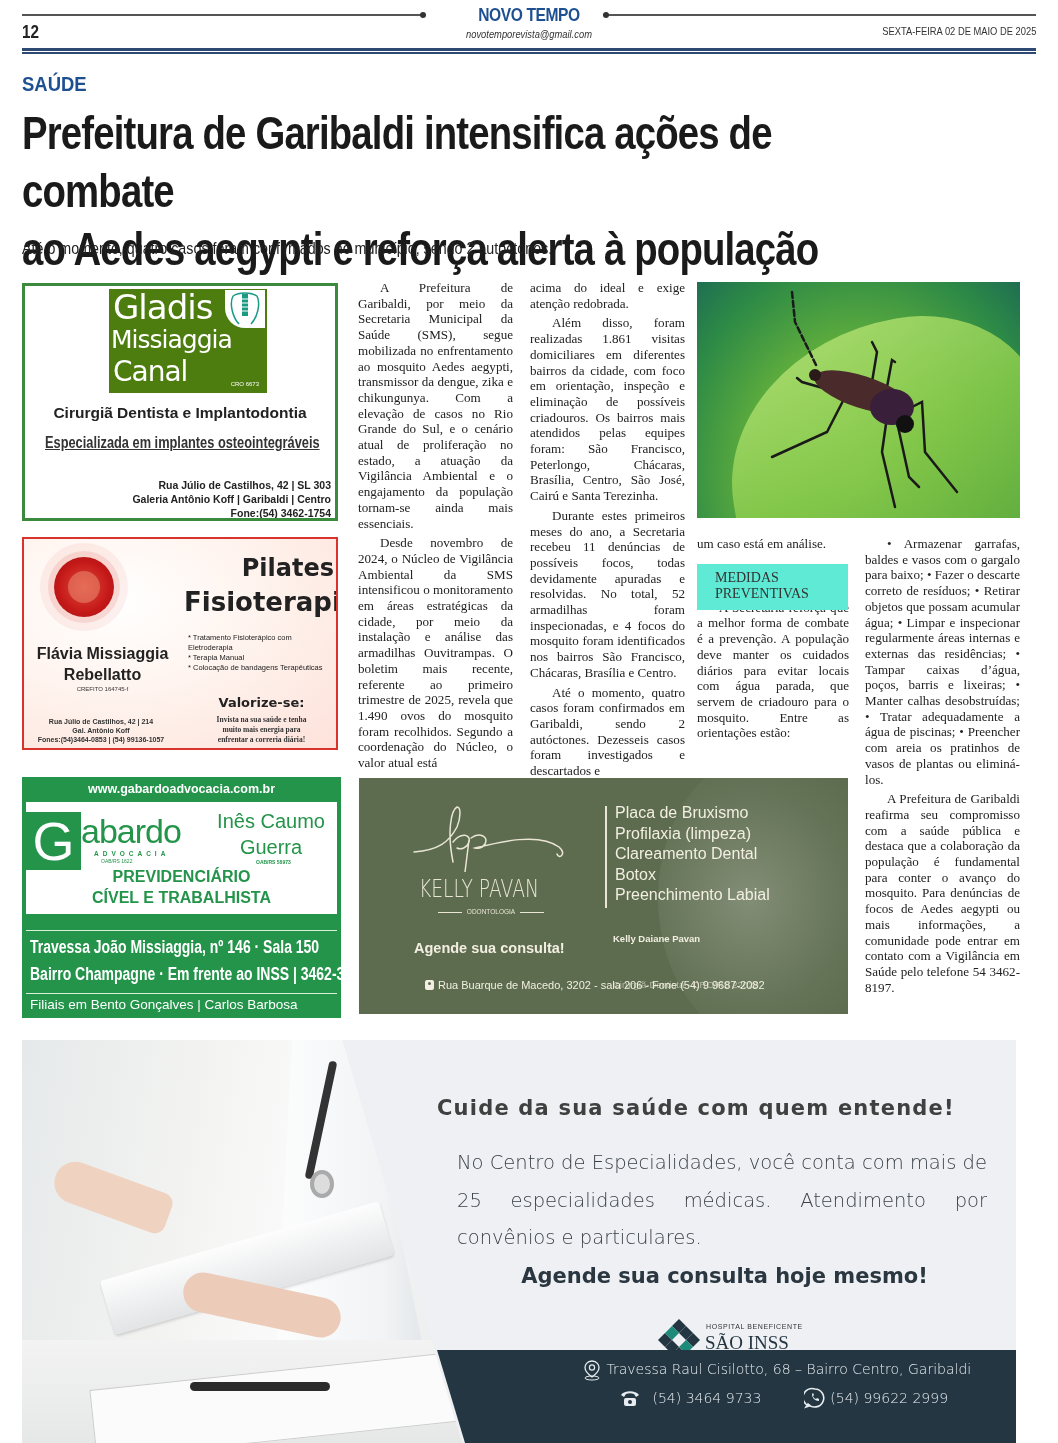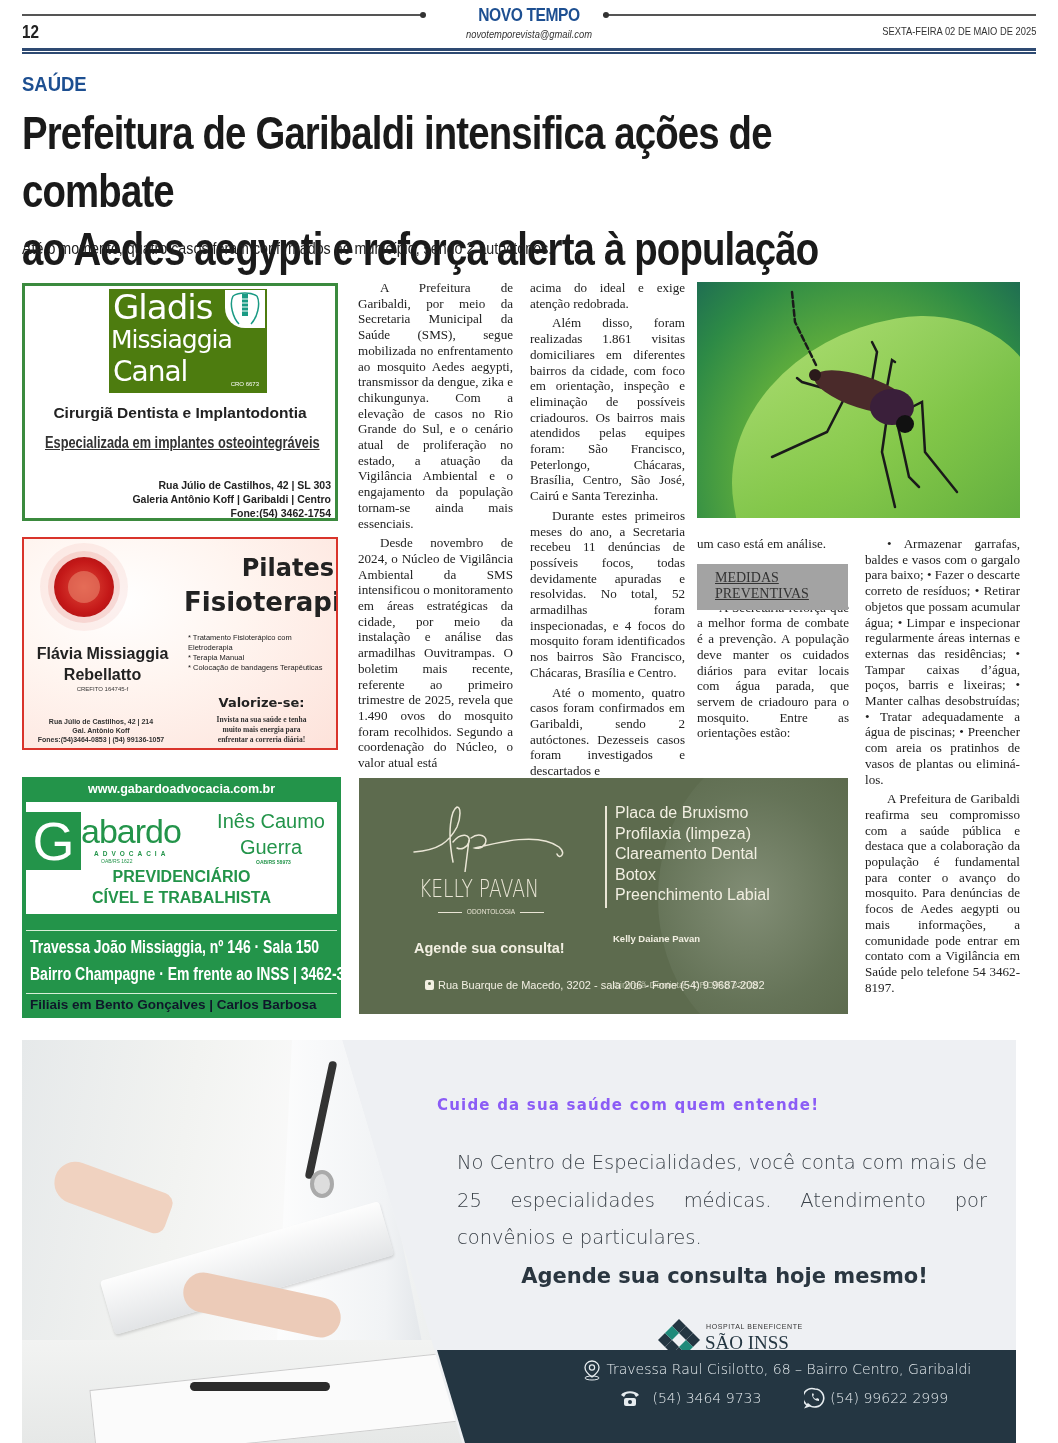--- a/index.html
+++ b/index.html
@@ -53,37 +53,37 @@
   .gab-G { position: absolute; left: 0; top: 10px; width: 55px; height: 58px; background: #23944a; color: #fff; font-size: 54px; line-height: 58px; text-align: center; }
   .gab-abardo { position: absolute; left: 55px; top: 10px; font-size: 34px; color: #23944a; letter-spacing: -1px; line-height: 38px; }
   .gab-adv { position: absolute; left: 68px; top: 48px; font-size: 6.5px; letter-spacing: 4px; color: #23944a; font-weight: bold; }
   .gab-oab1 { position: absolute; left: 75px; top: 56px; font-size: 5px; color: #23944a; }
   .gab-ines { position: absolute; left: 180px; top: 6px; width: 130px; text-align: center; font-size: 20px; line-height: 26px; color: #23944a; }
   .gab-oab2 { position: absolute; left: 230px; top: 57px; font-size: 5px; color: #23944a; font-weight: bold; }
   .gab-prev { position: absolute; left: 0; top: 64px; width: 100%; text-align: center; font-size: 16px; line-height: 21px; font-weight: bold; color: #23944a; }
   .gab-sep1 { position: absolute; left: 4px; right: 4px; top: 153px; height: 1px; background: #d8efd8; }
   .gab-addr { position: absolute; left: 8px; top: 157px; width: 302px; color: #fff; font-size: 17.5px; font-weight: bold; line-height: 27px; transform: scaleX(0.8); transform-origin: left; white-space: nowrap; width: 380px; }
   .gab-sep2 { position: absolute; left: 4px; right: 4px; top: 216px; height: 1px; background: #d8efd8; }
-  .gab-fil { position: absolute; left: 8px; top: 220px; color: #0f172a; font-size: 13.5px; font-weight: bold; }
+  .gab-fil { position: absolute; left: 8px; top: 220px; color: #ffffff; font-size: 13.5px; font-weight: normal; }
 
   
   .col { position: absolute; font-family: "Liberation Serif", serif; font-size: 13.1px; line-height: 15.7px; color: #222; text-align: justify; hyphens: manual; }
   .col p { text-indent: 22px; }
   .col p + p { margin-top: 4px; }
   .col1 { left: 358px; top: 280px; width: 155px; }
   .col2 { left: 530px; top: 280px; width: 155px; }
   .col3 { left: 697px; top: 536px; width: 152px; }
   .col4 { left: 865px; top: 536px; width: 155px; }
   .col p.noind { text-indent: 0; }
 
   .photo { position: absolute; left: 697px; top: 282px; width: 323px; height: 236px; overflow: hidden; background: radial-gradient(ellipse at 50% 80%, #9fd35a 0%, #6ab53a 40%, #2d8a46 80%, #1f6e52 100%); }
   .photo .leaf { position: absolute; left: 30px; top: 40px; width: 320px; height: 260px; border-radius: 60% 40% 0 0; background: linear-gradient(160deg, #b8e47a 0%, #84c84a 50%, #5aa83a 100%); transform: rotate(-10deg); opacity: 0.9; }
   .photo svg { position: absolute; left: 0; top: 0; }
 
-  .medidas-box { position: absolute; left: 697px; top: 564px; width: 151px; height: 46px; background: #a3a3a3; padding: 6px 0 0 18px; font-family: "Liberation Serif", serif; font-size: 14px; line-height: 16px; color: #333; text-decoration: underline; }
+  .medidas-box { position: absolute; left: 697px; top: 564px; width: 151px; height: 46px; background: #5eead4; padding: 6px 0 0 18px; font-family: "Liberation Serif", serif; font-size: 14px; line-height: 16px; color: #333; }
 
   
   .ad-kelly { left: 359px; top: 778px; width: 489px; height: 236px; background: #5d6b4e; }
   .kelly-face { position: absolute; right: -40px; top: -30px; width: 230px; height: 300px; border-radius: 50%; background: radial-gradient(ellipse at 40% 50%, rgba(160,170,150,0.55) 0%, rgba(120,135,110,0.3) 50%, rgba(93,107,78,0) 75%); }
   .kelly-mono { position: absolute; left: 50px; top: 24px; }
   .kelly-name { position: absolute; left: 60px; top: 97px; font-family: "DejaVu Sans", sans-serif; font-weight: 200; font-size: 24px; letter-spacing: 0px; color: #eae6d6; transform: scaleX(0.78); transform-origin: left; white-space: nowrap; }
   .kelly-odo { position: absolute; left: 68px; top: 130px; width: 128px; text-align: center; font-size: 6.5px; color: #eae6d6; }
   .kelly-odo::before, .kelly-odo::after { content: ""; display: inline-block; width: 24px; height: 1px; background: #eae6d6; vertical-align: middle; margin: 0 5px; }
   .kelly-vbar { position: absolute; left: 246px; top: 28px; width: 2px; height: 102px; background: #eae6d6; }
   .kelly-serv { position: absolute; left: 256px; top: 25px; font-size: 16px; line-height: 20.5px; color: #f2efe2; }
@@ -100,21 +100,21 @@
   .hosp-photo .coat { position: absolute; left: 230px; top: 0; width: 190px; height: 403px; background: linear-gradient(90deg, #ffffff 0%, #f1f3f5 70%, #dde1e5 100%); clip-path: polygon(40px 0, 110px 0, 190px 403px, 20px 403px); }
   .hosp-photo .desk { position: absolute; left: 0; top: 300px; width: 440px; height: 103px; background: linear-gradient(180deg, #f2f3f2 0%, #e6e8e7 100%); }
   .hosp-photo .tablet { position: absolute; left: 80px; top: 200px; width: 290px; height: 56px; background: linear-gradient(180deg, #fdfdfd 0%, #e2e4e6 100%); transform: rotate(-16deg); border-radius: 4px; box-shadow: 0 2px 3px rgba(0,0,0,0.15); }
   .hosp-photo .hand1 { position: absolute; left: 30px; top: 135px; width: 120px; height: 42px; border-radius: 40px 20px 20px 40px; background: #f0d2c0; transform: rotate(20deg); }
   .hosp-photo .hand2 { position: absolute; left: 160px; top: 245px; width: 160px; height: 40px; border-radius: 30px; background: #eccbb8; transform: rotate(12deg); }
   .hosp-photo .clip { position: absolute; left: 70px; top: 330px; width: 380px; height: 70px; background: #fbfbfb; transform: rotate(-6deg); border: 1px solid #ccc; }
   .hosp-photo .pen { position: absolute; left: 168px; top: 342px; width: 140px; height: 9px; background: #2b2b2b; border-radius: 5px; }
   .hosp-photo .steth { position: absolute; left: 295px; top: 20px; width: 8px; height: 120px; background: #333; border-radius: 4px; transform: rotate(12deg); }
   .hosp-photo .steth2 { position: absolute; left: 288px; top: 130px; width: 24px; height: 28px; border-radius: 50%; border: 4px solid #aaa; background: #ddd; }
   .hosp-dark { position: absolute; left: 415px; top: 310px; width: 579px; height: 93px; background: #243642; clip-path: polygon(0 0, 579px 0, 579px 93px, 28px 93px); }
-  .hosp-h1 { position: absolute; left: 415px; top: 56px; font-family: "DejaVu Sans", sans-serif; font-weight: bold; font-size: 15px; color: #8b5cf6; letter-spacing: 1.2px; white-space: nowrap; }
+  .hosp-h1 { position: absolute; left: 415px; top: 56px; font-family: "DejaVu Sans", sans-serif; font-weight: bold; font-size: 21px; color: #404040; letter-spacing: 1.2px; white-space: nowrap; }
   .hosp-body { position: absolute; left: 435px; top: 104px; width: 530px; font-family: "DejaVu Sans", sans-serif; font-size: 19.5px; line-height: 37.5px; color: #3a4148; text-align: justify; font-weight: 300; }
   .hosp-cta { position: absolute; left: 415px; top: 224px; width: 575px; text-align: center; font-family: "DejaVu Sans", sans-serif; font-weight: bold; font-size: 21px; color: #2a3640; }
   .hosp-logo { position: absolute; left: 636px; top: 275px; width: 150px; height: 48px; }
   .hosp-logo .mark { position: absolute; left: 0; top: 4px; width: 42px; height: 42px; }
   .hosp-logo .sub { position: absolute; left: 48px; top: 8px; font-size: 7px; letter-spacing: 0.6px; color: #333; white-space: nowrap; }
   .hosp-logo .main { position: absolute; left: 47px; top: 17px; font-family: "Liberation Serif", serif; font-size: 19px; color: #243642; white-space: nowrap; }
   .hosp-addr { position: absolute; left: 560px; top: 319px; font-family: "DejaVu Sans", sans-serif; font-size: 14px; color: #e6ecef; white-space: nowrap; font-weight: 300; }
   .hosp-phones { position: absolute; left: 598px; top: 347px; font-family: "DejaVu Sans", sans-serif; font-size: 14px; color: #e6ecef; white-space: nowrap; font-weight: 300; }
   .hosp-phones span { vertical-align: middle; }
   .ic { display: inline-block; vertical-align: middle; }

